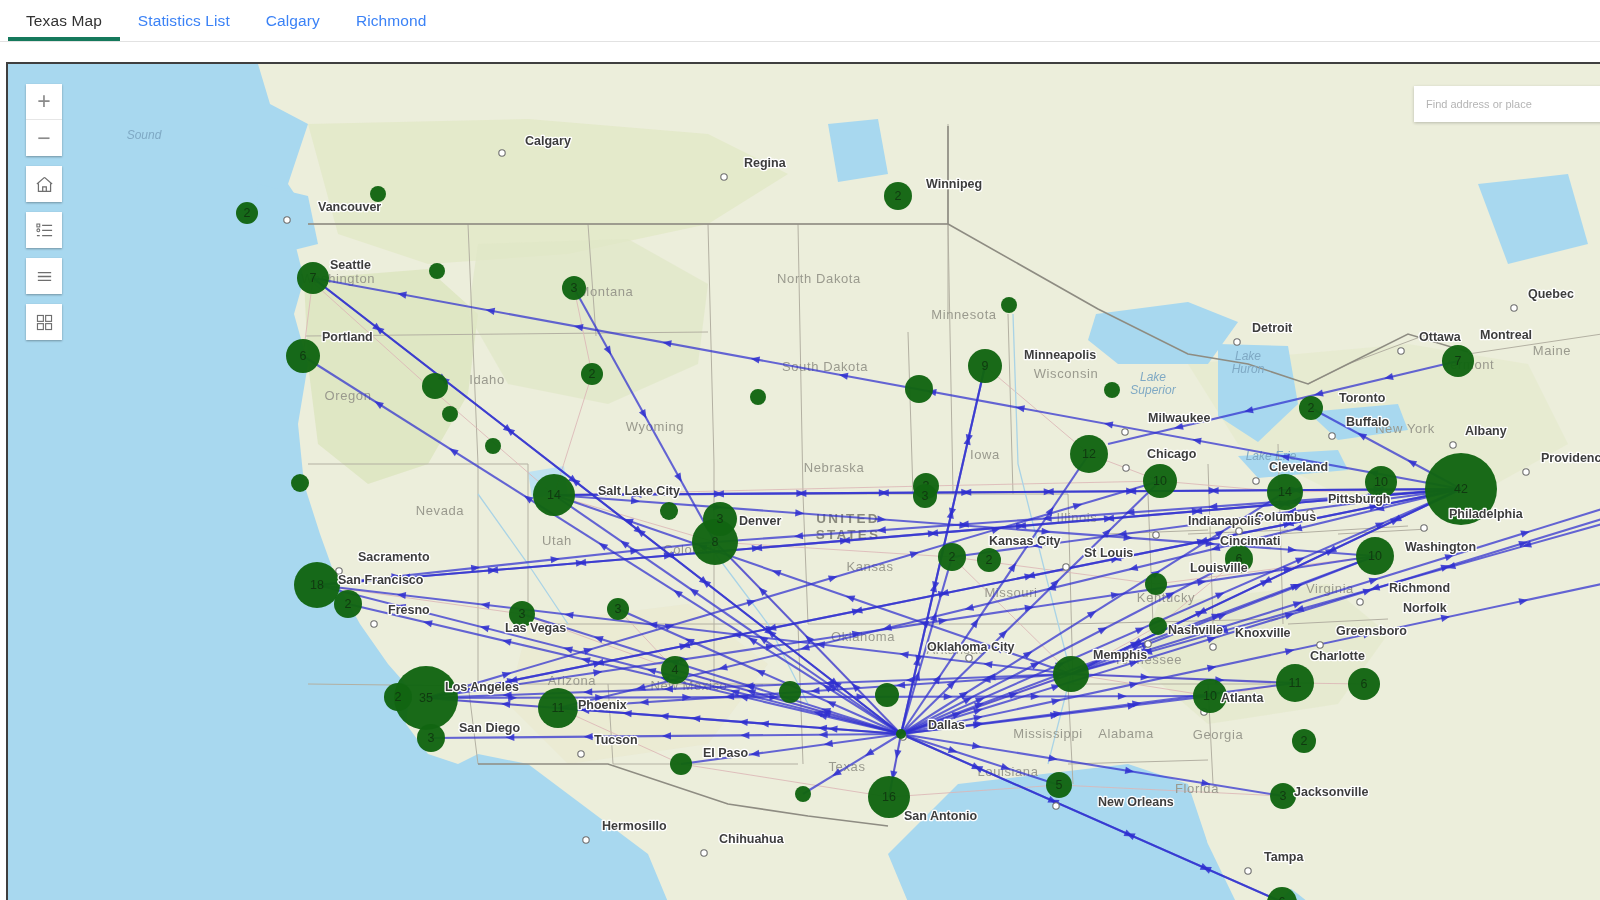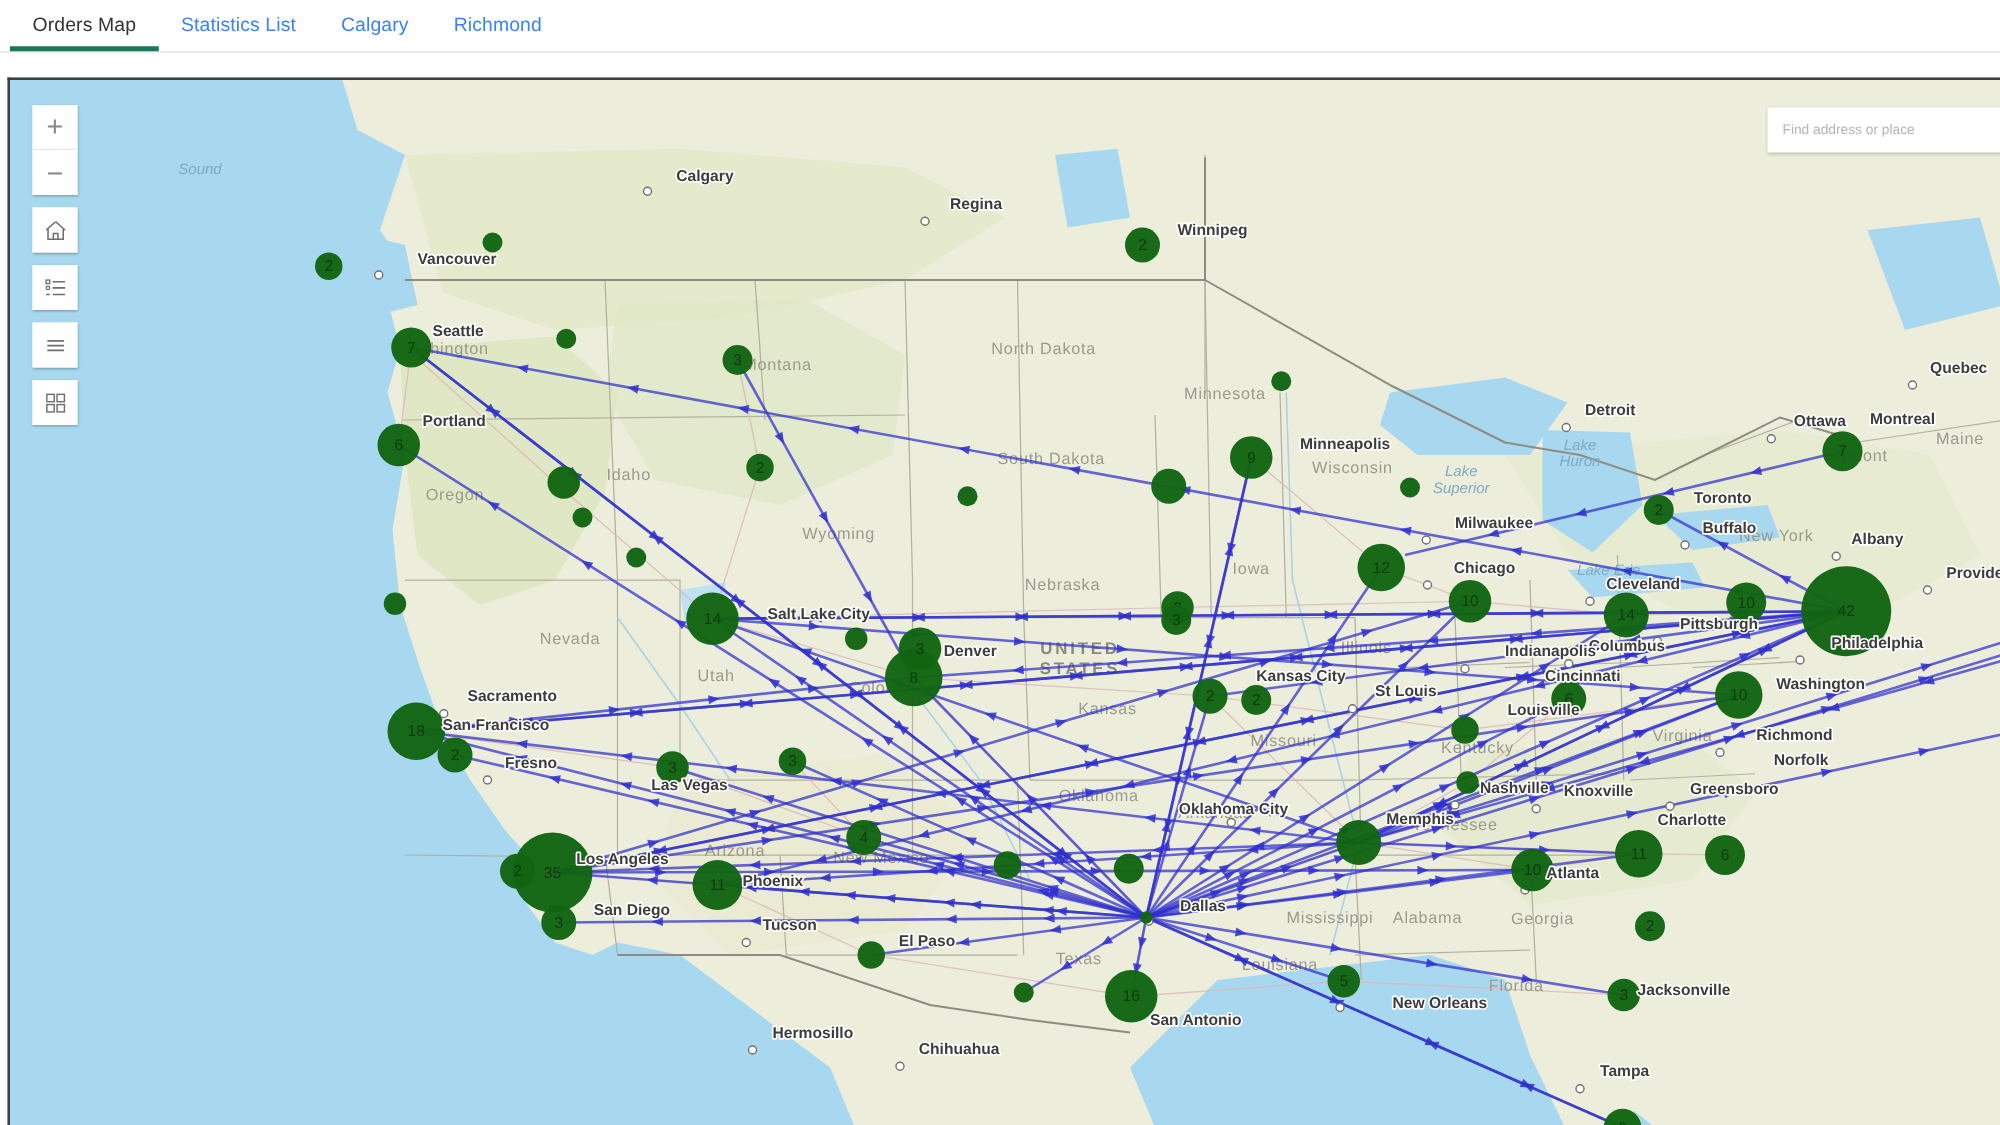--- a/index.html
+++ b/index.html
@@ -37,21 +37,21 @@
 
   
   .mapframe {
     position: absolute; left: 6px; top: 62px;
     width: 1594px; height: 838px;
     border: 2px solid #3f3f3f;
     border-right: none; border-bottom: none;
     overflow: hidden;
     background: #a8d8ef;
   }
-  .mapcanvas { position: absolute; inset: 0; margin-left: 16px; }
+  .mapcanvas { position: absolute; inset: 0; }
   .mapcanvas svg { display: block; }
 
   
   .toolbar {
     position: absolute; left: 18px; top: 20px;
     width: 36px; z-index: 40;
     display: flex; flex-direction: column; gap: 10px;
   }
   .tgroup {
     background: #ffffff;
@@ -95,21 +95,21 @@
   .lbl-country { font-size: 13.5px; fill: #8a8a7e; letter-spacing: 2.2px; font-weight: bold; }
   .lbl-water { font-size: 12px; fill: #7fa9c4; font-style: italic; }
   .mk-num { font-size: 12.5px; fill: #103a10; font-family: "Liberation Sans", sans-serif;
             text-anchor: middle; dominant-baseline: central; }
 </style>
 </head>
 <body>
 
 <div class="tabbar">
   <div class="tab active">
-    <span>Orders Map</span>
+    <span>Texas Map</span>
   </div>
   <div class="tab">
     <span>Statistics List</span>
   </div>
   <div class="tab">
     <span>Calgary</span>
   </div>
   <div class="tab">
     <span>Richmond</span>
   </div>

